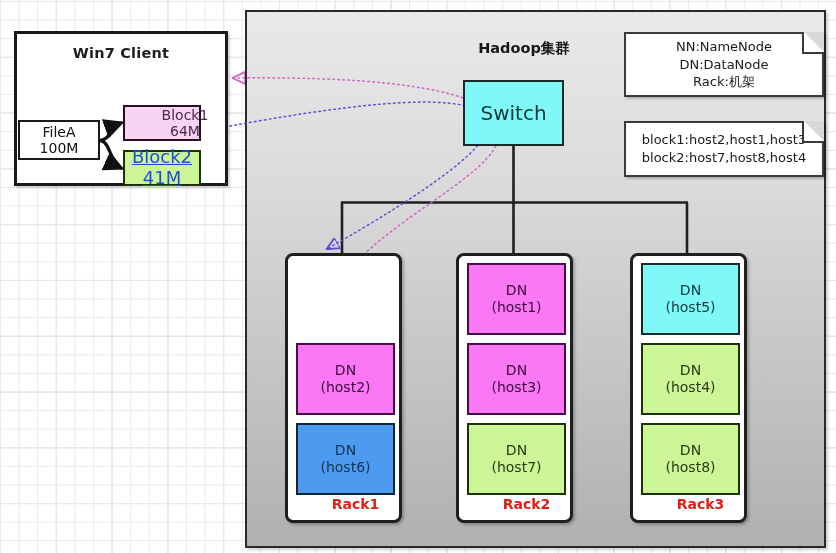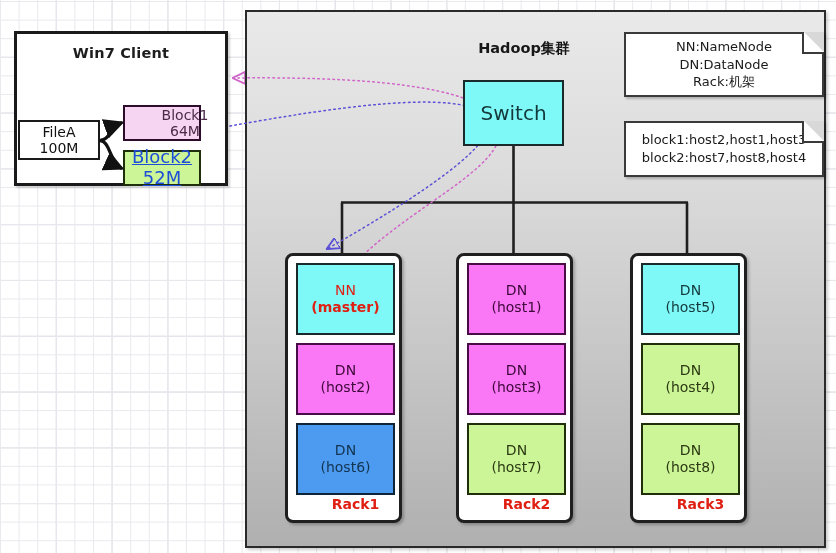--- a/index.html
+++ b/index.html
@@ -164,24 +164,20 @@
     <div>Rack:机架</div>
   </div>
 
   <div class="note" id="note-blocks">
     <span class="fold"></span>
     <div>block1:host2,host1,host3</div>
     <div>block2:host7,host8,host4</div>
   </div>
 
   <div class="rack" id="rack-1">
-    <div class="node slot1 c-cyan">
-      <div class="n-top nn-text">NN</div>
-      <div class="nn-text">(master)</div>
-    </div>
     <div class="node slot2 c-pink">
       <div class="n-top">DN</div>
       <div>(host2)</div>
     </div>
     <div class="node slot3 c-blue">
       <div class="n-top">DN</div>
       <div>(host6)</div>
     </div>
     <div class="rack-label">Rack1</div>
   </div>
@@ -227,21 +223,21 @@
     <div>100M</div>
   </div>
 
   <div class="plainbox" id="block-1">
     <div>Block1</div>
     <div>64M</div>
   </div>
 
   <div class="plainbox" id="block-2">
     <div>Block2</div>
-    <div>52M</div>
+    <div>41M</div>
   </div>
 
   <svg class="ov">
     <defs>
       <marker id="mk-blk" viewBox="0 0 10 10" refX="8.2" refY="5" markerWidth="6.4" markerHeight="6.4" orient="auto-start-reverse">
         <path d="M 0 0 L 10 5 L 0 10 z" fill="#111111"></path>
       </marker>
     </defs>
     <path d="M 101 140 C 110 140 110 127 121 123" fill="none" stroke="#111111" stroke-width="3.2" stroke-linecap="round" marker-end="url(#mk-blk)"></path>
     <path d="M 101 141 C 110 141 110 163 121 168" fill="none" stroke="#111111" stroke-width="3.2" stroke-linecap="round" marker-end="url(#mk-blk)"></path>

